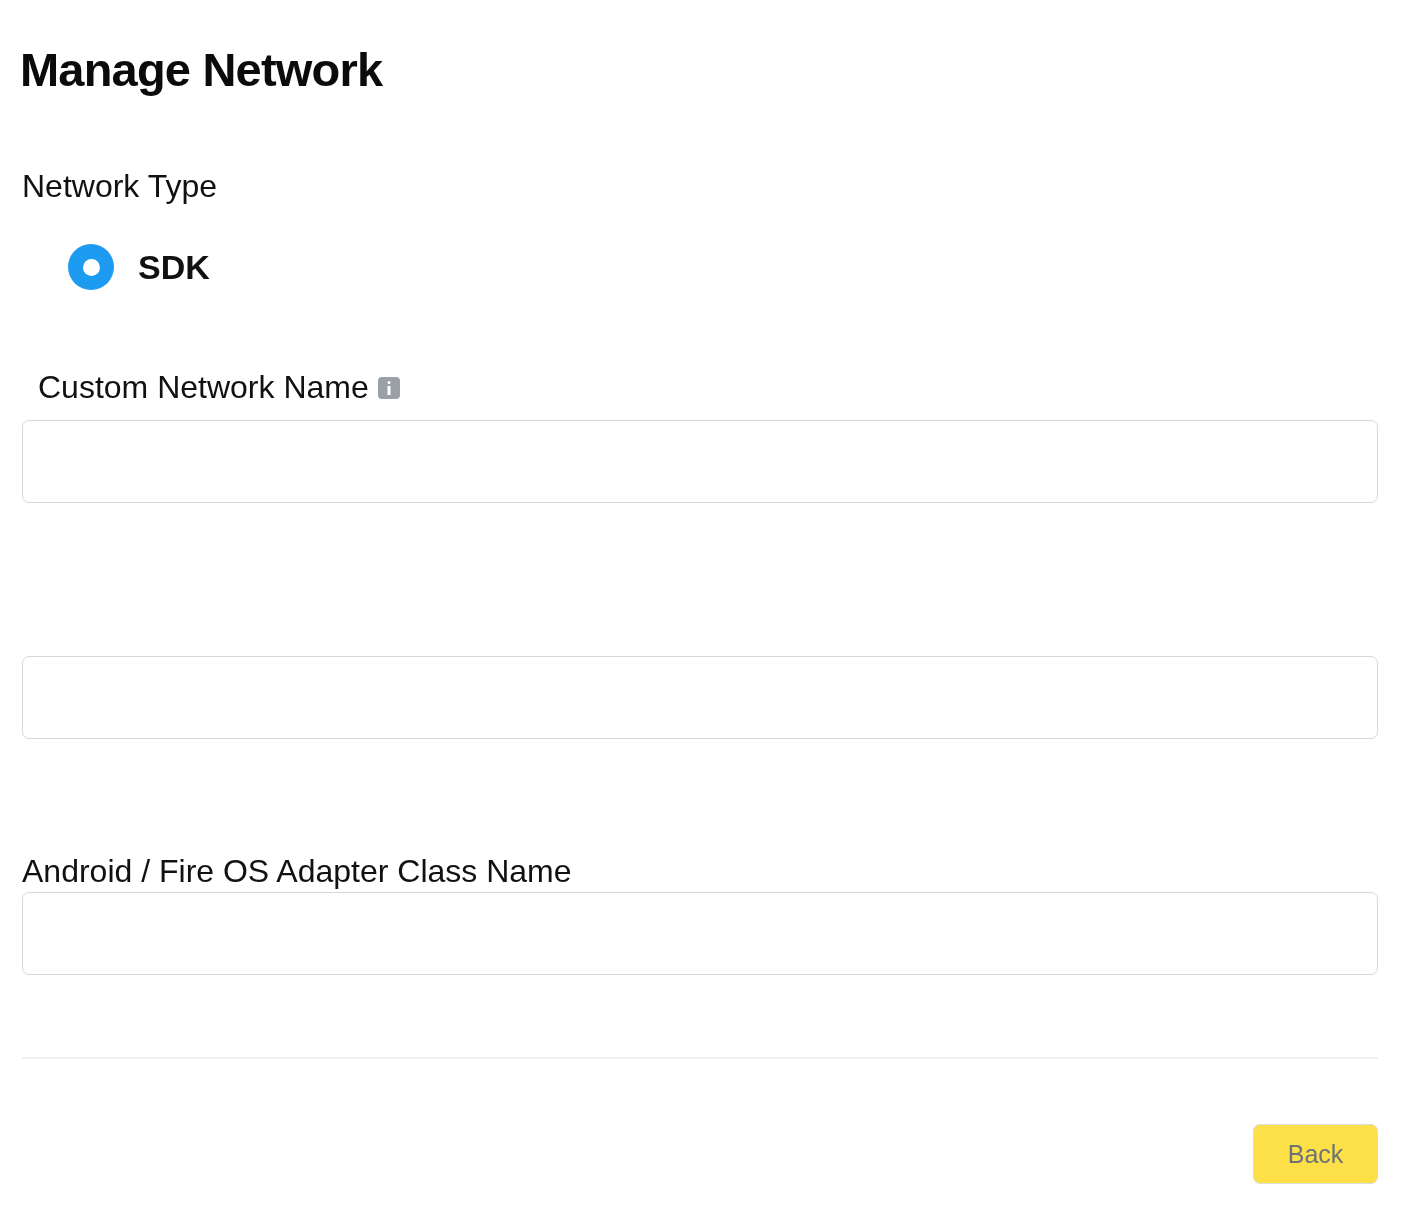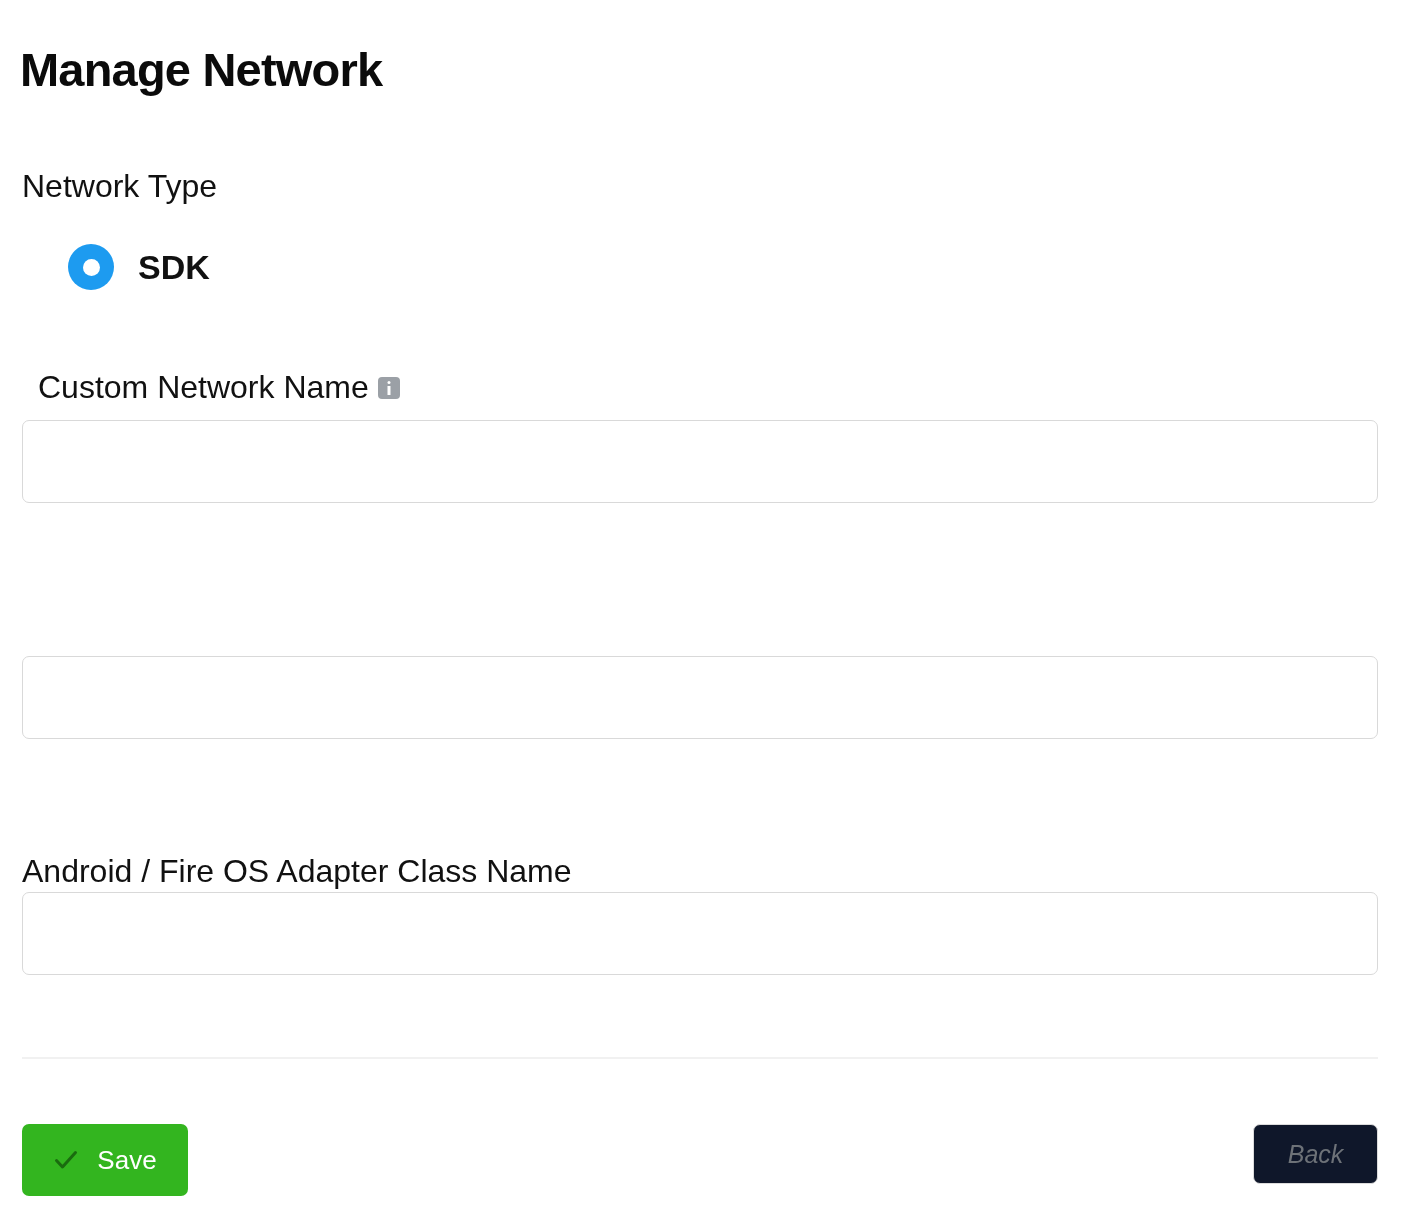--- a/index.html
+++ b/index.html
@@ -182,29 +182,28 @@
     color: #ffffff;
     white-space: nowrap;
   }
 
   .btn-back {
     position: absolute;
     left: 1253px;
     top: 1124px;
     width: 125px;
     height: 60px;
-    background: #0f172a;
+    background: #fde047;
     border: 1px solid #dcdcdc;
     border-radius: 7px;
     display: flex;
     align-items: center;
     justify-content: center;
     cursor: pointer;
     padding: 0;
-    font-style: italic;
   }
   .btn-back-label {
     font-family: "Liberation Sans", sans-serif;
     font-size: 25px;
     font-weight: 400;
     color: #6d7278;
     white-space: nowrap;
   }
 </style>
 </head>
@@ -236,24 +235,18 @@
 
   <input class="text-input input-ios-adapter" type="text" placeholder="" style="">
 
   <div class="field-label label-android-adapter">
     <span>Android / Fire OS Adapter Class Name</span>
   </div>
   <input class="text-input input-android-adapter" type="text" placeholder="" style="">
 
   <div class="divider"></div>
 
-  <button class="btn-save">
-    <svg class="check-icon" viewBox="0 0 26 26">
-      <path d="M3.5 13.5 L9.5 20 L22.5 5.5" fill="none" stroke="#1a6b0f" stroke-width="3" stroke-linecap="round" stroke-linejoin="round"></path>
-    </svg>
-    <span class="btn-save-label">Save</span>
-  </button>
 
   <button class="btn-back">
     <span class="btn-back-label">Back</span>
   </button>
 
 </div>
 
 </body></html>

